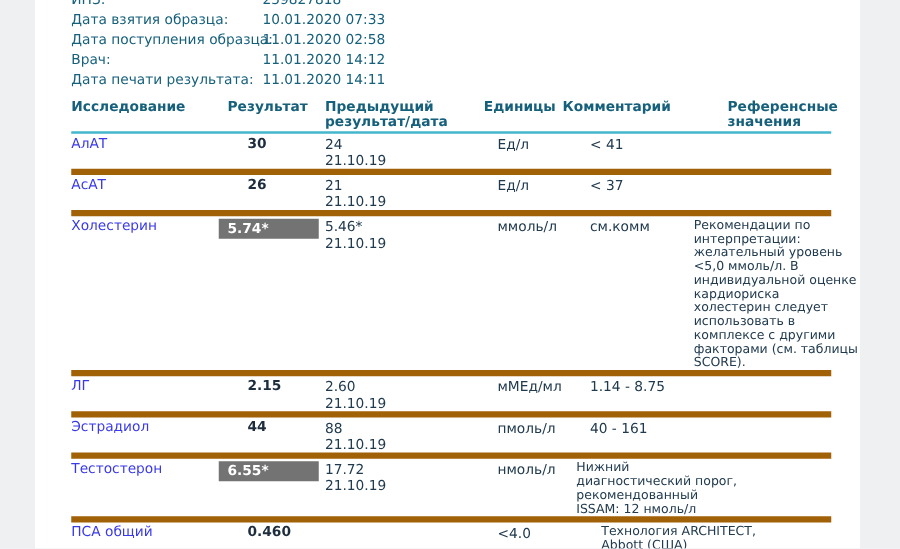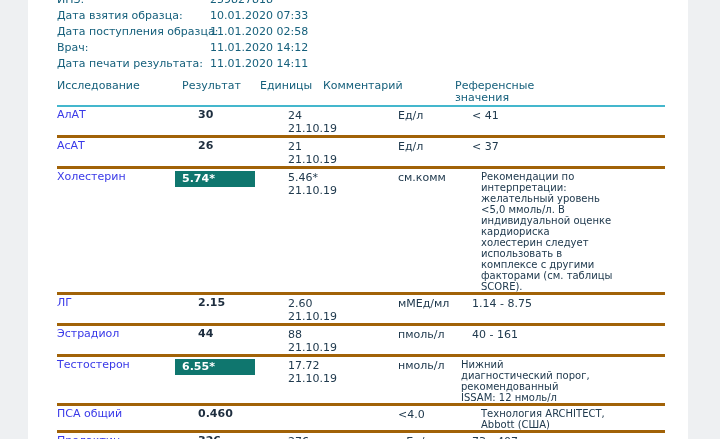--- a/index.html
+++ b/index.html
@@ -39,44 +39,45 @@
   
   .lab-table { margin-top: 6px; width: 608px; }
   .t-head {
     display: flex;
     padding-top: 2px;
     padding-bottom: 1px;
     border-bottom: 2px solid #44b7cd;
     color: #16607c;
     font-size: 11px;
     line-height: 12px;
+    font-weight: bold;
   }
   .t-row {
     display: flex;
     padding-top: 2px;
-    border-bottom: 3px solid #a16207;
+    border-bottom: 5px solid #a16207;
     font-size: 11px;
     line-height: 12px;
     color: #203a4e;
   }
   .c { flex: none; padding-right: 6px; }
   .c1 { width: 125px; }
   .c2 { width: 78px; }
   .c3 { width: 127px; }
   .c4 { width: 63px; }
   .c5 { width: 83px; }
   .c6 { width: 132px; padding-right: 0; }
-  .t-row .c3 div { line-height: 13px; margin-left: 28px; }
+  .t-row .c3 div { line-height: 13px; }
   .test-name { color: #3939e8; cursor: pointer; }
   .result-val { font-weight: bold; color: #1d2d3e; margin-left: 16px; }
   .result-flag {
     display: inline-block;
     margin-left: -7px;
     width: 80px;
-    background: #0f766e;
+    background: #737373;
     color: #ffffff;
     font-weight: bold;
     padding: 2px 0 2px 7px;
   }
   .comment-text { font-size: 10px; line-height: 11px; }
   .ref-text, .units-text { line-height: 13px; margin-left: 11px; }
 </style>
 </head>
 <body>
 
@@ -99,20 +100,21 @@
       <div class="info-row">
         <span class="info-label">Дата печати результата:</span><span class="info-value">11.01.2020 14:11</span>
       </div>
     </div>
 
     <div class="lab-table">
 
       <div class="t-head">
         <div class="c c1">Исследование</div>
         <div class="c c2">Результат</div>
+        <div class="c c3">Предыдущий результат/дата</div>
         <div class="c c4">Единицы</div>
         <div class="c c6">Комментарий</div>
         <div class="c c5">Референсные значения</div>
       </div>
 
       <div class="t-row">
         <div class="c c1"><span class="test-name">АлАТ</span></div>
         <div class="c c2"><span class="result-val">30</span></div>
         <div class="c c3">
             <div>24</div>
@@ -135,20 +137,21 @@
         <div class="c c6 comment-text"></div>
       </div>
 
       <div class="t-row">
         <div class="c c1"><span class="test-name">Холестерин</span></div>
         <div class="c c2"><span class="result-flag">5.74*</span></div>
         <div class="c c3">
             <div>5.46*</div>
             <div>21.10.19</div>
           </div>
+        <div class="c c4 units-text">ммоль/л</div>
         <div class="c c5 ref-text">см.комм</div>
         <div class="c c6 comment-text">Рекомендации по интерпретации: желательный уровень &lt;5,0 ммоль/л. В индивидуальной оценке кардиориска холестерин следует использовать в комплексе с другими факторами (см. таблицы SCORE).</div>
       </div>
 
       <div class="t-row">
         <div class="c c1"><span class="test-name">ЛГ</span></div>
         <div class="c c2"><span class="result-val">2.15</span></div>
         <div class="c c3">
             <div>2.60</div>
             <div>21.10.19</div>

